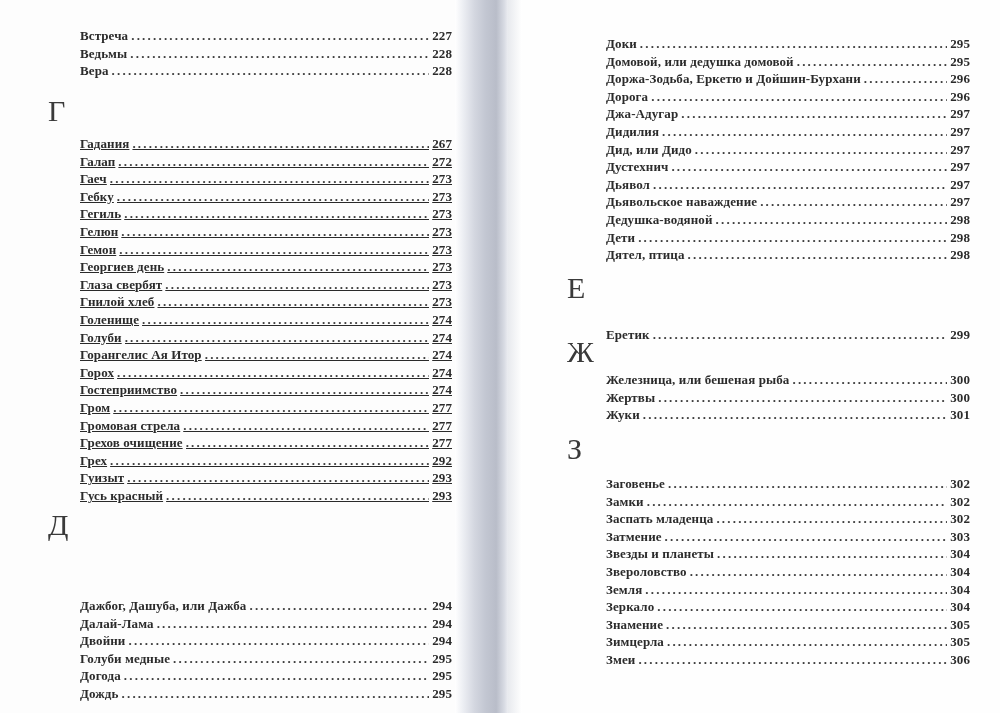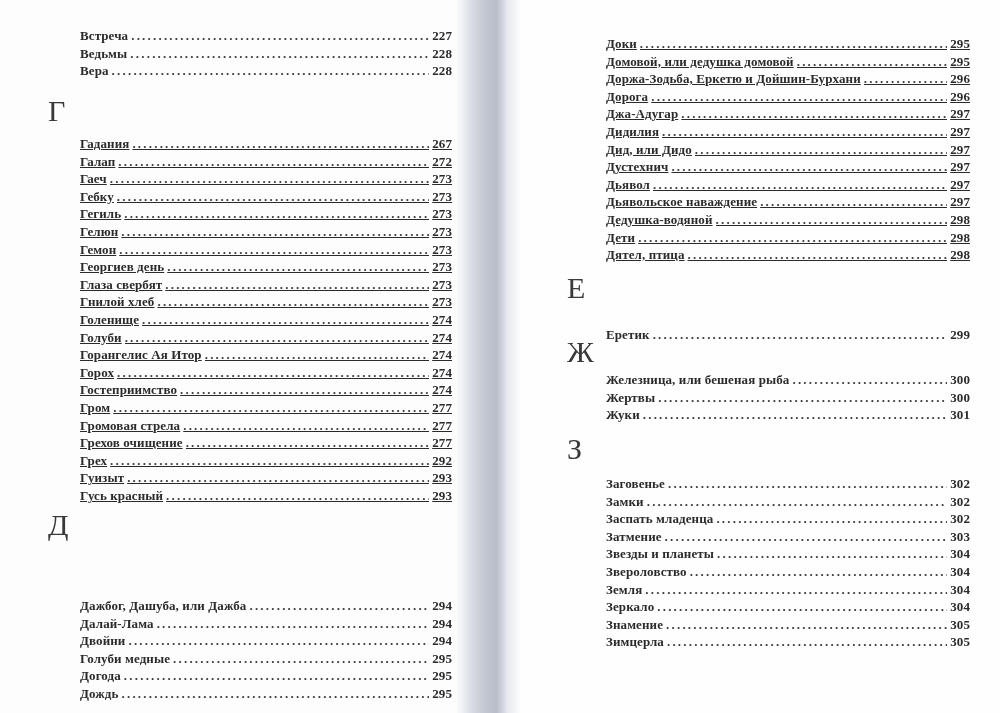--- a/index.html
+++ b/index.html
@@ -209,21 +209,21 @@
       <span class="leader"></span>
       <span class="page-num">295</span>
     </li>
     <li class="entry">
       <span class="term">Дождь</span>
       <span class="leader"></span>
       <span class="page-num">295</span>
     </li>
   </ul>
 
-<ul class="entries right-col" style="top:36px;text-decoration:underline;">
+<ul class="entries right-col" style="top:36px;">
     <li class="entry">
       <span class="term">Доки</span>
       <span class="leader"></span>
       <span class="page-num">295</span>
     </li>
     <li class="entry">
       <span class="term">Домовой, или дедушка домовой</span>
       <span class="leader"></span>
       <span class="page-num">295</span>
     </li>
@@ -357,13 +357,18 @@
     <li class="entry">
       <span class="term">Знамение</span>
       <span class="leader"></span>
       <span class="page-num">305</span>
     </li>
     <li class="entry">
       <span class="term">Зимцерла</span>
       <span class="leader"></span>
       <span class="page-num">305</span>
     </li>
+    <li class="entry">
+      <span class="term">Змеи</span>
+      <span class="leader"></span>
+      <span class="page-num">306</span>
+    </li>
   </ul>
 
 </body></html>

